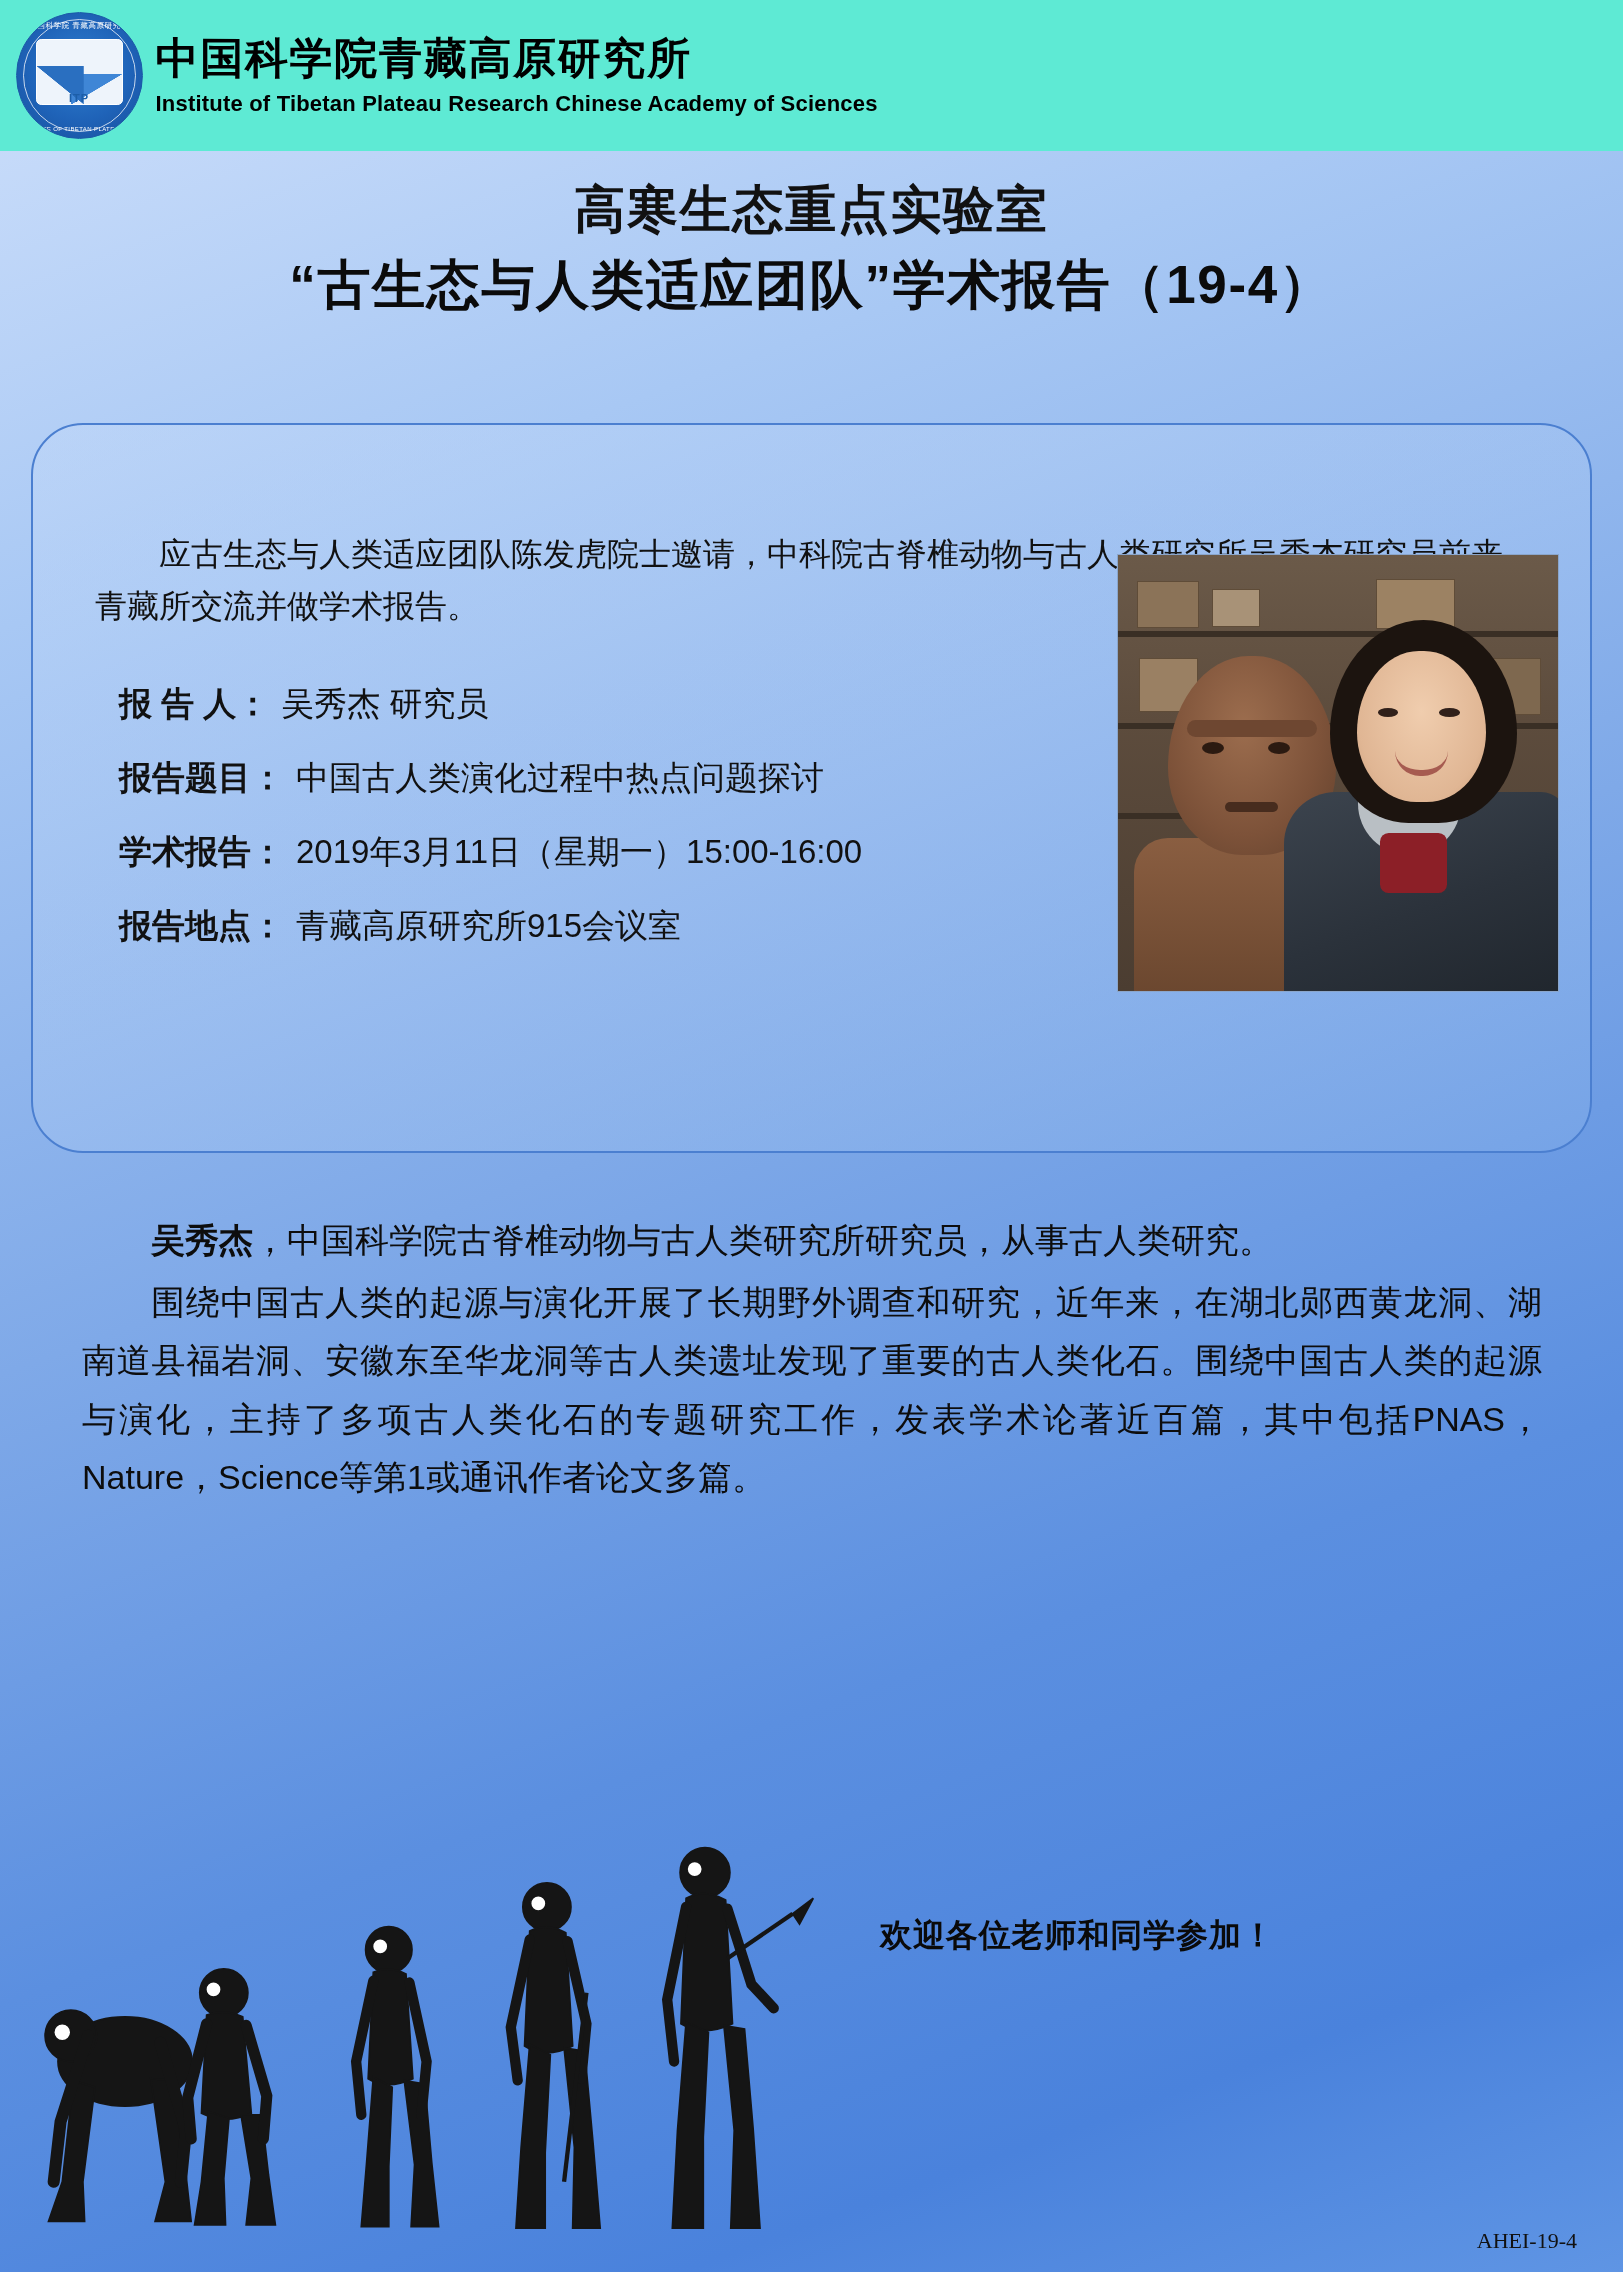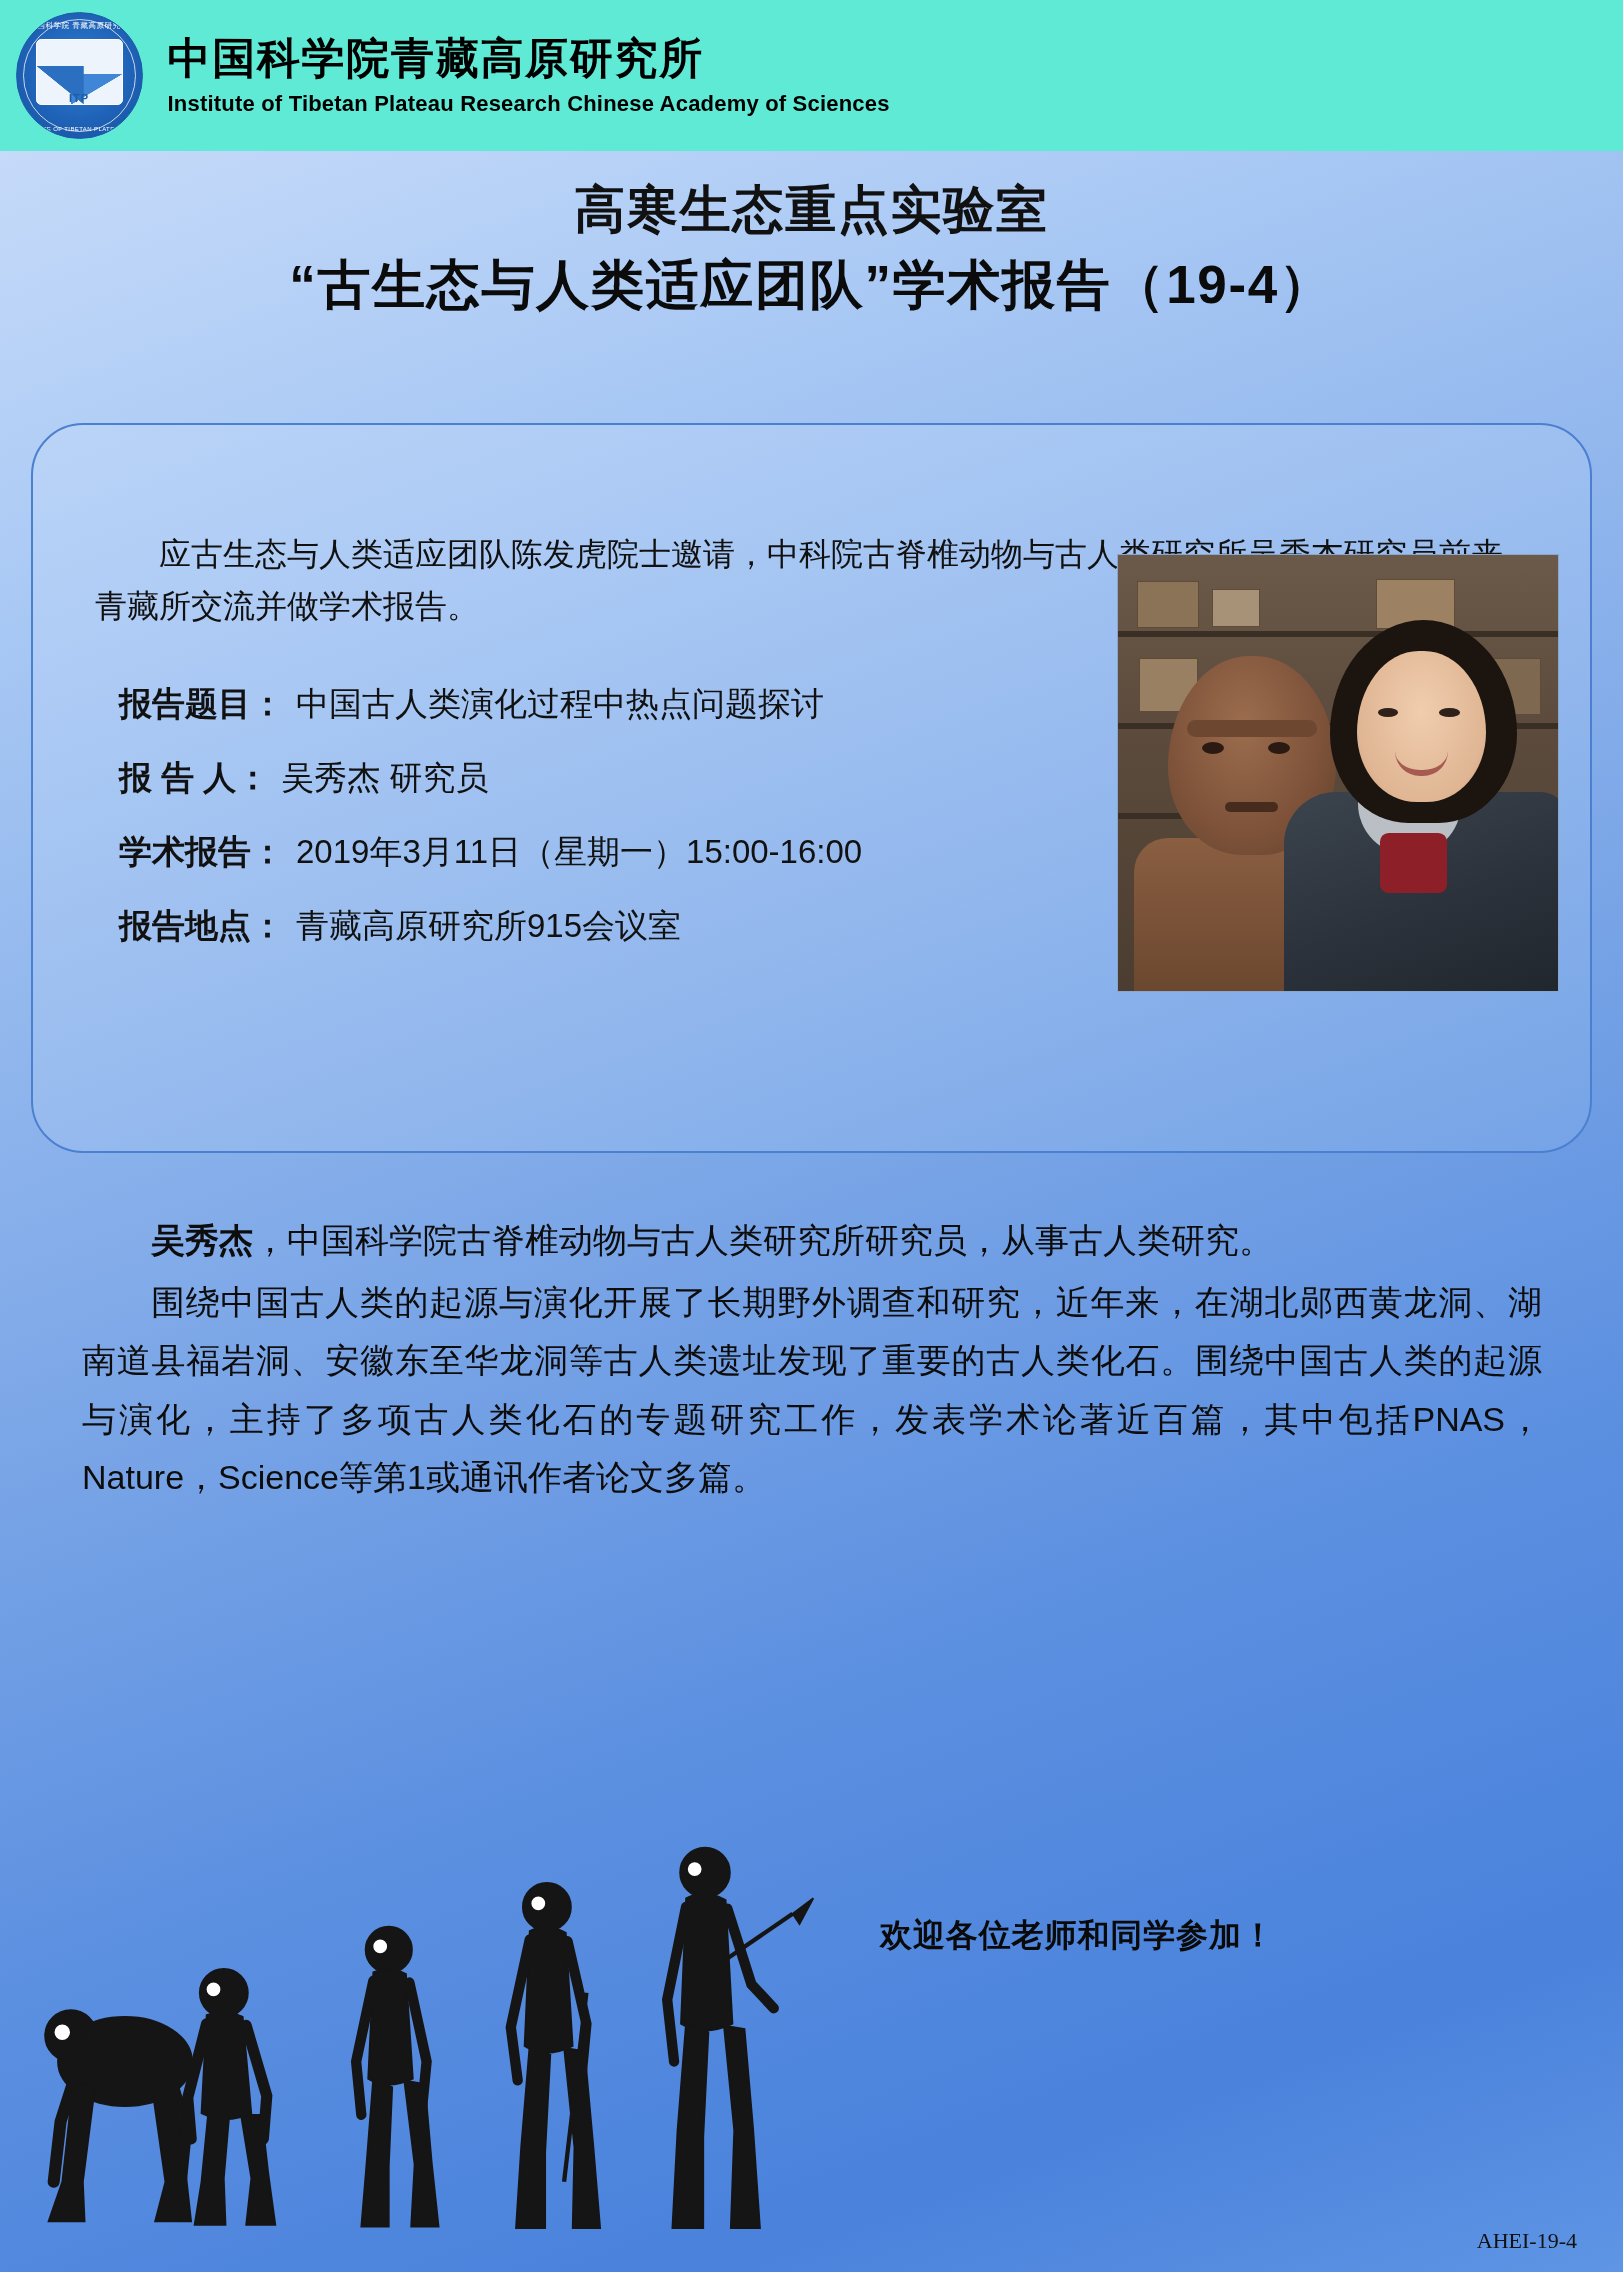--- a/index.html
+++ b/index.html
@@ -73,21 +73,21 @@
     left: 0; right: 0;
     bottom: 34px;
     text-align: center;
     color: #1c5ea8;
     font-size: 11px;
     font-weight: bold;
     letter-spacing: 0.9px;
     margin-top: 41px;
   }
   .header-text {
-    margin-left: 25px;
+    margin-left: 13px;
   }
   .header-cn {
     font-size: 43px;
     font-weight: bold;
     color: #000000;
     letter-spacing: 1.7px;
     line-height: 1.15;
     white-space: nowrap;
   }
   .header-en {
@@ -361,26 +361,26 @@
 <div class="title-block">
   <div class="title-sub">高寒生态重点实验室</div>
   <div class="title-main">“古生态与人类适应团队”学术报告（19-4）</div>
 </div>
 
 <div class="card">
   <div class="card-intro">应古生态与人类适应团队陈发虎院士邀请，中科院古脊椎动物与古人类研究所吴秀杰研究员前来青藏所交流并做学术报告。</div>
 
   <div class="card-fields">
     <div class="field">
+      <span class="field-label">报 告 人：</span>
+      <span class="field-value">吴秀杰 研究员</span>
+    </div>
+    <div class="field">
       <span class="field-label">报告题目：</span>
       <span class="field-value">中国古人类演化过程中热点问题探讨</span>
-    </div>
-    <div class="field">
-      <span class="field-label">报 告 人：</span>
-      <span class="field-value">吴秀杰 研究员</span>
     </div>
     <div class="field">
       <span class="field-label">学术报告：</span>
       <span class="field-value">2019年3月11日（星期一）15:00-16:00</span>
     </div>
     <div class="field">
       <span class="field-label">报告地点：</span>
       <span class="field-value">青藏高原研究所915会议室</span>
     </div>
   </div>

